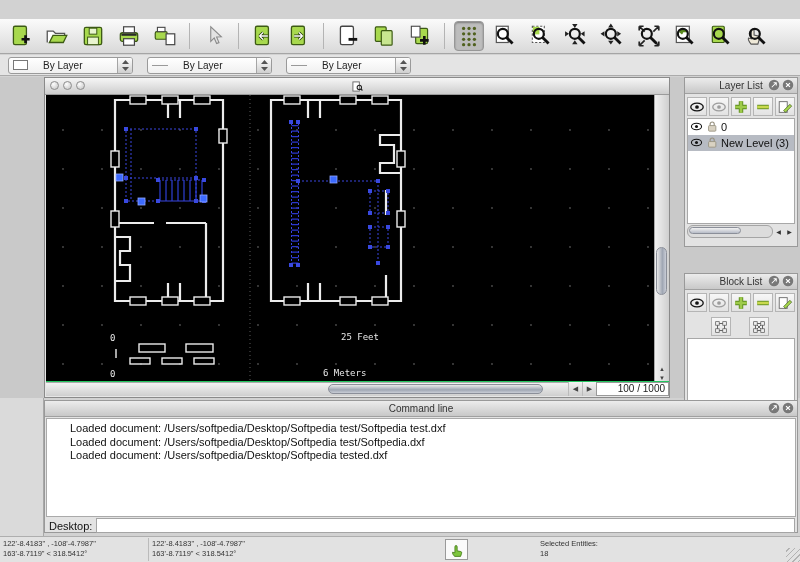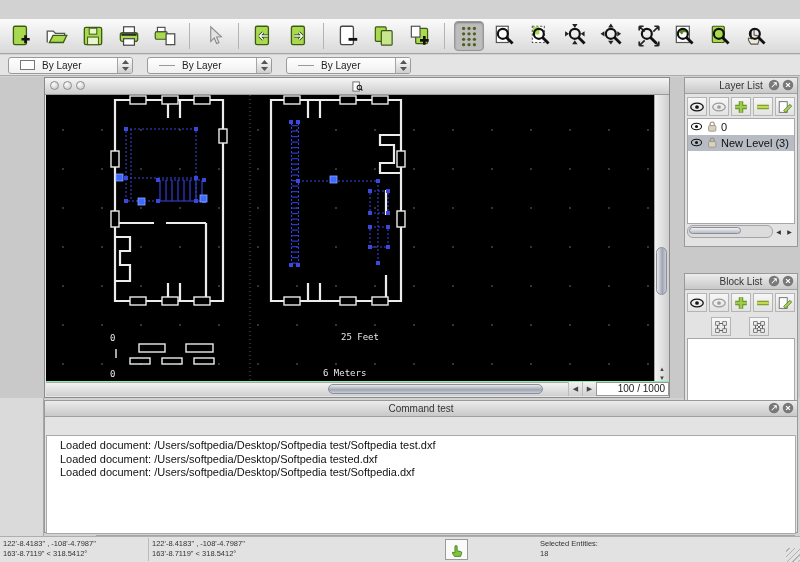--- a/index.html
+++ b/index.html
@@ -22,22 +22,22 @@
     display:flex;align-items:center;padding-left:6px;box-sizing:border-box;gap:6px;}
   .tbtn{width:30px;height:30px;display:flex;align-items:center;justify-content:center;border-radius:4px;flex:0 0 auto;}
   .tbtn.pressed{background:#bdbdbd;box-shadow:inset 0 1px 2px rgba(0,0,0,.35);border:1px solid #979797;box-sizing:border-box;}
   .tsep{width:1px;height:26px;background:#b4b4b4;margin:0 3px;flex:0 0 auto;}
 
   
   .optionbar{position:absolute;left:0;top:55px;width:800px;height:21px;
     background:#e4e4e4;border-bottom:1px solid #ababab;display:flex;align-items:center;gap:14px;
     padding-left:8px;box-sizing:border-box;}
   .combo{width:125px;height:17px;background:linear-gradient(#ffffff,#f0f0f0);
-    border:1px solid #9a9a9a;border-radius:3px;display:flex;align-items:center;gap:7px;
-    font-size:10px;color:#222;padding-left:11px;position:relative;box-sizing:border-box;}
+    border:1px solid #9a9a9a;border-radius:3px;display:flex;align-items:center;gap:15px;
+    font-size:10px;color:#222;padding-left:4px;position:relative;box-sizing:border-box;}
   .combo .stepper{position:absolute;right:0;top:0;bottom:0;width:14px;
     background:linear-gradient(#fdfdfd,#cfcfcf);border-left:1px solid #a5a5a5;
     border-radius:0 2px 2px 0;display:flex;align-items:center;justify-content:center;}
   .swatch{width:13px;height:8px;background:#fff;border:1px solid #777;}
   .line-swatch{width:16px;height:1px;background:#999;}
 
   
   .workspace{position:absolute;left:0;top:77px;width:800px;height:321px;background:#c9c9c9;}
   .left-strip{position:absolute;left:0;top:77px;width:44px;height:459px;background:#dadada;border-right:1px solid #a8a8a8;box-sizing:border-box;}
   .tool-grid{display:grid;grid-template-columns:22px 22px;}
@@ -52,21 +52,21 @@
     display:flex;align-items:center;font-size:10px;color:#333;position:relative;}
   .mini-lights{position:absolute;left:5px;top:3px;display:flex;gap:4px;}
   .mini-light{width:9px;height:9px;border-radius:50%;background:radial-gradient(circle at 35% 30%,#fdfdfd,#c2c2c2);border:1px solid #8e8e8e;box-sizing:border-box;}
   .doc-path{flex:1;text-align:center;display:flex;align-items:center;justify-content:center;gap:3px;}
   .canvas-row{position:absolute;left:1px;top:17px;display:flex;}
   .cad-canvas{display:block;background:#000;}
   .vscroll{width:15px;height:288px;background:linear-gradient(90deg,#f2f2f2,#cfcfcf);border-left:1px solid #aaa;position:relative;box-sizing:border-box;}
   .vthumb{position:absolute;left:1px;width:11px;height:48px;top:152px;border-radius:6px;
     background:linear-gradient(90deg,#e9e9e9,#9fa6b3 60%,#c9cdd6);border:1px solid #8b8f99;box-sizing:border-box;}
   .varrows{position:absolute;bottom:0;left:0;width:100%;display:flex;flex-direction:column;align-items:center;font-size:6px;color:#444;line-height:9px;}
-  .canvas-bottom{position:absolute;left:1px;bottom:1px;width:623px;height:15px;display:flex;align-items:center;background:#86efac;}
+  .canvas-bottom{position:absolute;left:1px;bottom:1px;width:623px;height:15px;display:flex;align-items:center;background:#22c55e;}
   .hscroll{width:522px;height:14px;background:linear-gradient(#f2f2f2,#cfcfcf);border-top:1px solid #aaa;position:relative;box-sizing:border-box;}
   .hthumb{position:absolute;top:1px;height:10px;left:282px;width:215px;border-radius:6px;
     background:linear-gradient(#e9e9e9,#9fa6b3 60%,#c9cdd6);border:1px solid #8b8f99;box-sizing:border-box;}
   .harrow{width:13px;height:14px;display:flex;align-items:center;justify-content:center;font-size:7px;color:#444;background:linear-gradient(#f2f2f2,#cfcfcf);border-left:1px solid #bbb;}
   .zoom-label{flex:1;height:14px;background:#fff;border:1px solid #999;box-sizing:border-box;
     font-size:10px;color:#222;display:flex;align-items:center;justify-content:flex-end;padding-right:3px;}
 
   
   .dock{position:absolute;left:684px;top:0;width:114px;height:321px;}
   .panel{position:absolute;left:0;width:114px;background:#e3e3e3;border:1px solid #999;box-sizing:border-box;}
@@ -82,22 +82,22 @@
   .layer-row.selected{background:#b7bbc3;}
   .panel-hscroll{height:13px;margin:1px 2px;display:flex;align-items:center;}
   .ph-track{flex:1;height:11px;border:1px solid #a5a5a5;border-radius:6px;background:#dcdcdc;position:relative;}
   .ph-thumb{position:absolute;left:1px;top:1px;height:7px;width:62%;border-radius:5px;
     background:linear-gradient(#f2f2f2,#b7bcc7);border:1px solid #8b8f99;box-sizing:border-box;}
   .ph-arrow{width:11px;text-align:center;font-size:6px;color:#333;}
 
   
   .command-panel{position:absolute;left:44px;top:400px;width:754px;height:133px;background:#e3e3e3;
     border:1px solid #999;box-sizing:border-box;}
-  .cmd-history{background:#fff;border:1px solid #aaa;margin:18px 1px 0 1px;height:99px;
-    font-size:11px;color:#111;padding:3px 13px;box-sizing:border-box;line-height:13.5px;overflow:hidden;}
+  .cmd-history{background:#fff;border:1px solid #aaa;margin:1px 1px 0 1px;height:99px;
+    font-size:11px;color:#111;padding:3px 23px;box-sizing:border-box;line-height:13.5px;overflow:hidden;}
   .cmd-prompt-row{display:flex;align-items:center;height:15px;margin-top:1px;}
   .cmd-label{font-size:11px;color:#111;padding:0 4px;}
   .cmd-input{flex:1;height:13px;border:1px solid #a5a5a5;background:#fff;font-size:11px;
     font-family:"Liberation Sans",sans-serif;padding:0 3px;margin-right:2px;}
 
   
   .statusbar{position:absolute;left:0;top:536px;width:800px;height:26px;background:#e2e2e2;
     border-top:1px solid #aeaeae;box-sizing:border-box;font-size:7.5px;color:#333;}
   .coordbox{position:absolute;top:2px;line-height:10px;white-space:nowrap;}
   .cb1{left:3px;width:143px;} .cb2{left:152px;width:143px;}
@@ -710,38 +710,38 @@
             </div>
           <div class="ph-arrow">◀</div>
           <div class="ph-arrow">▶</div>
         </div>
       </div>
     </div>
   </div>
 
   <div class="command-panel">
     <div class="panel-title">
-      <span>Command test</span>
+      <span>Command line</span>
       <span class="ptn-btn ptn-float">
         <svg width="12" height="12" viewBox="0 0 16 16">
             <circle cx="8" cy="8" r="7" fill="#787878"></circle>
             <path d="M5 11 L11 5 M7.5 5 H11 V8.5" stroke="#fff" stroke-width="1.4" fill="none"></path>
           </svg>
       </span>
       <span class="ptn-btn ptn-close">
         <svg width="12" height="12" viewBox="0 0 16 16">
             <circle cx="8" cy="8" r="7" fill="#787878"></circle>
             <path d="M5.4 5.4 L10.6 10.6 M10.6 5.4 L5.4 10.6" stroke="#fff" stroke-width="1.6"></path>
           </svg>
       </span>
     </div>
     <div class="cmd-history" id="cmd-history">
         <div>Loaded document: /Users/softpedia/Desktop/Softpedia test/Softpedia test.dxf</div>
+        <div>Loaded document: /Users/softpedia/Desktop/Softpedia test/Softpedia.dxf</div>
         <div>Loaded document: /Users/softpedia/Desktop/Softpedia tested.dxf</div>
-        <div>Loaded document: /Users/softpedia/Desktop/Softpedia test/Softpedia.dxf</div>
       </div>
     <div class="cmd-prompt-row">
       <span class="cmd-label">Desktop:</span>
       <input class="cmd-input" value="" style="">
     </div>
   </div>
 
   <div class="statusbar">
     <div class="coordbox cb1">
       <div>122'-8.4183" , -108'-4.7987"</div>

